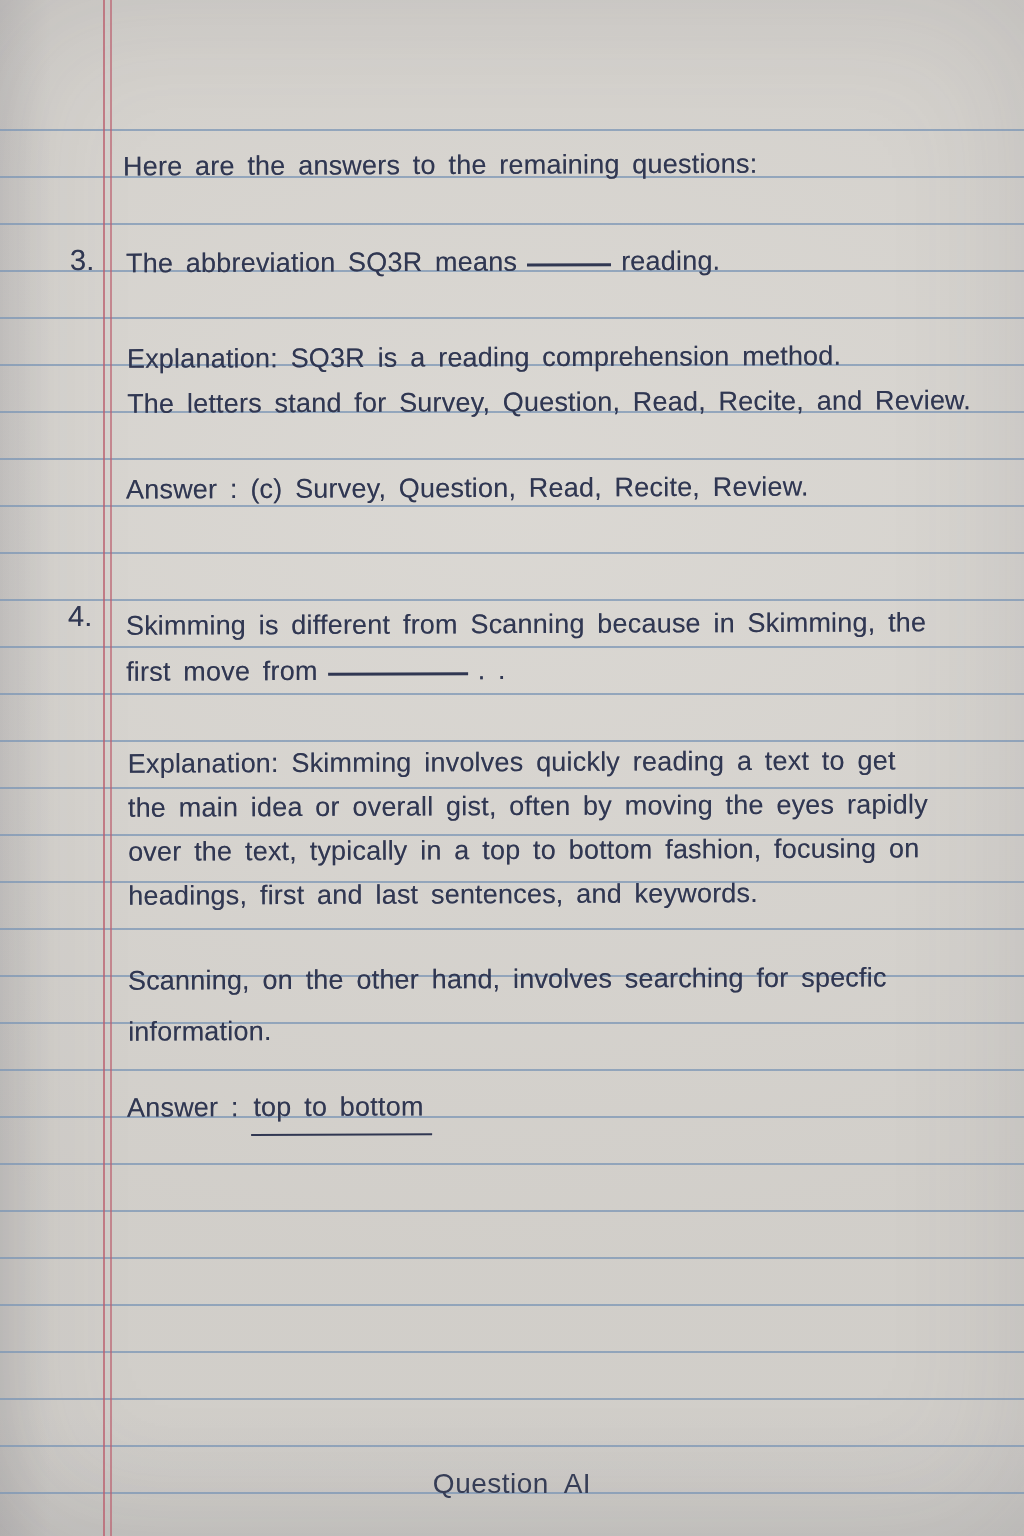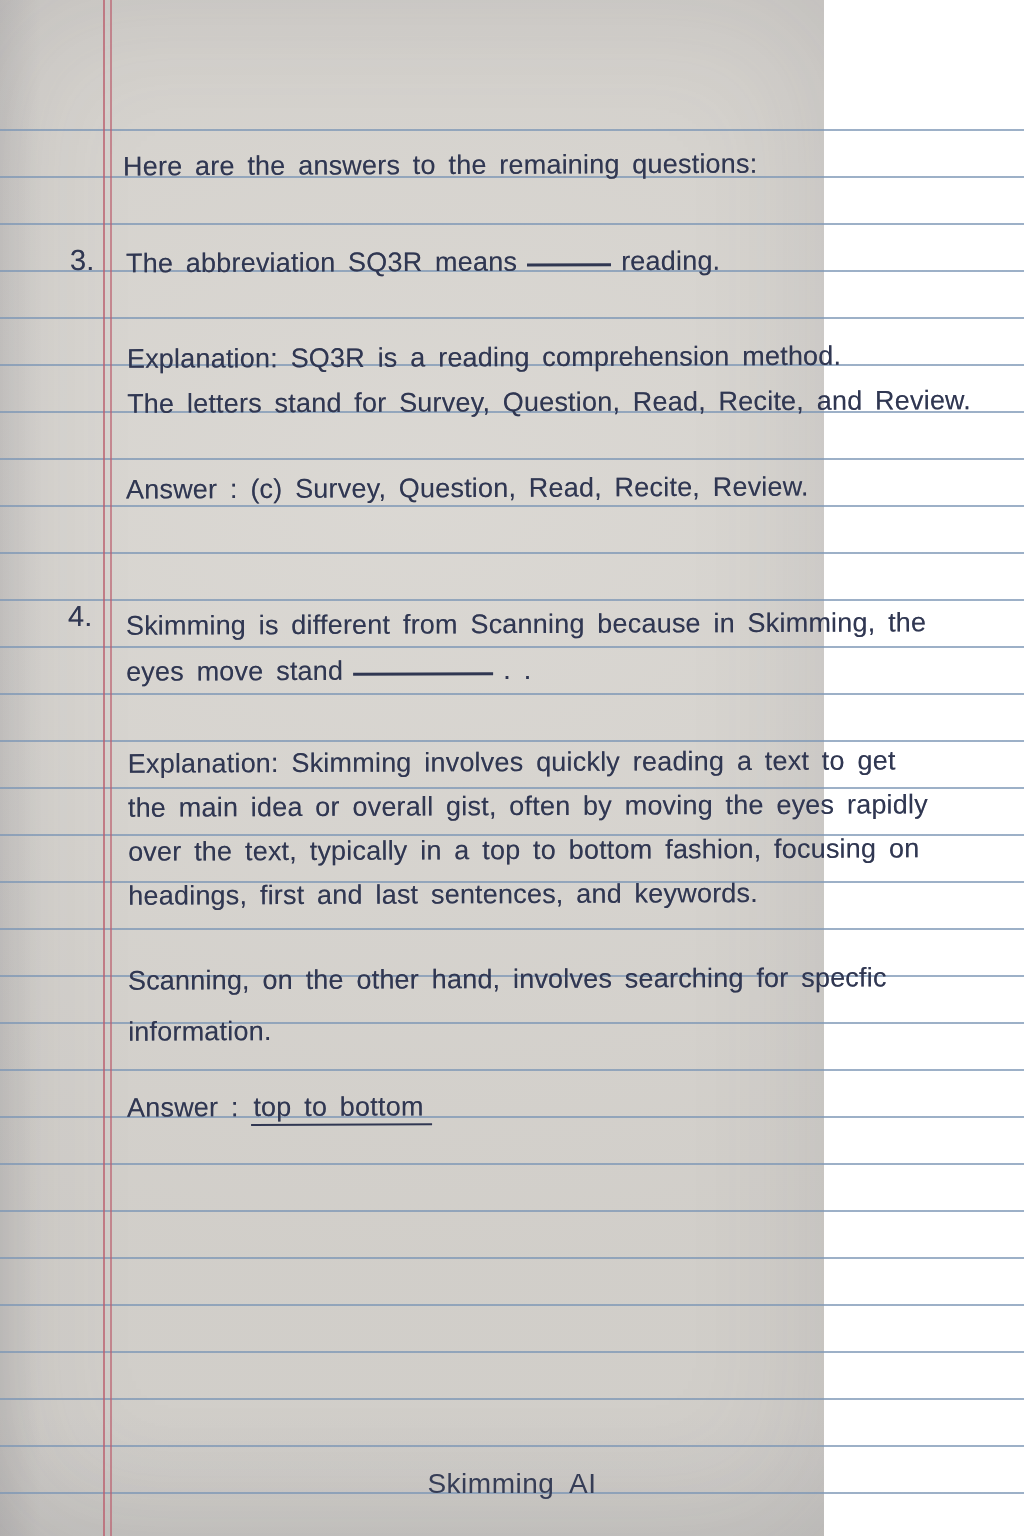--- a/index.html
+++ b/index.html
@@ -3,21 +3,21 @@
 <meta charset="utf-8">
 <style>
   html,body{margin:0;padding:0;}
   body{
     width:1024px;height:1536px;
     font-family:"Liberation Sans", sans-serif;
     overflow:hidden;
   }
   .page{
     position:relative;
-    width:824px;height:1536px;
+    width:1024px;height:1536px;
     background:
       radial-gradient(1400px 900px at 50% 32%, rgba(255,255,255,0.07), rgba(0,0,0,0.03) 85%),
       linear-gradient(to right, rgba(80,80,95,0.10), rgba(80,80,95,0) 5%),
       linear-gradient(to top, rgba(80,80,95,0.06), rgba(80,80,95,0) 8%),
       #d8d5d0;
     box-shadow: inset 0 0 140px rgba(70,70,85,0.14);
   }
   
   .rules{
     position:absolute;left:0;top:129px;width:1024px;height:1370px;
@@ -54,21 +54,21 @@
     transform:translateY(-4px);
   }
   .blank-q3{width:84px;}
   .blank-q4{width:140px;}
   .multi div{line-height:45px;}
   .q4-prompt div{line-height:46px;}
   .q4-expl div{line-height:44px;}
   .q4-note div{line-height:51px;}
   .answer-underline{
     border-bottom:2.5px solid #303752;
-    padding:0 8px 2px 2px;
+    padding:0 8px 12px 2px;
   }
   .watermark{
     position:absolute;left:0;top:1468px;width:1024px;
     text-align:center;
     color:#363d56;
     font-size:28px;
     letter-spacing:0.5px;
     word-spacing:8px;
   }
 </style>
@@ -94,36 +94,36 @@
 
   <div class="ink" style="left:126px;top:473px;">
     <span>Answer :</span>
     <span>(c) Survey, Question, Read, Recite, Review.</span>
   </div>
 
   <div class="ink num" style="left:68px;top:600px;">4.</div>
   <div class="ink q4-prompt" style="left:126px;top:601px;">
     <div>Skimming is different from Scanning because in Skimming, the</div>
     <div>
-      <span>eyes move stand</span><span class="blank blank-q4"></span><span>. .</span>
+      <span>first move from</span><span class="blank blank-q4"></span><span>. .</span>
     </div>
   </div>
 
   <div class="ink q4-expl" style="left:128px;top:740px;">
     <div>Explanation: Skimming involves quickly reading a text to get</div>
     <div>the main idea or overall gist, often by moving the eyes rapidly</div>
     <div>over the text, typically in a top to bottom fashion, focusing on</div>
     <div>headings, first and last sentences, and keywords.</div>
   </div>
 
   <div class="ink q4-note" style="left:128px;top:954px;">
     <div>Scanning, on the other hand, involves searching for specfic</div>
     <div>information.</div>
   </div>
 
   <div class="ink" style="left:127px;top:1092px;">
     <span>Answer :</span>
     <span class="answer-underline">top to bottom</span>
   </div>
 
-  <div class="watermark">Skimming AI</div>
+  <div class="watermark">Question AI</div>
 
 </div>
 
 </body></html>

